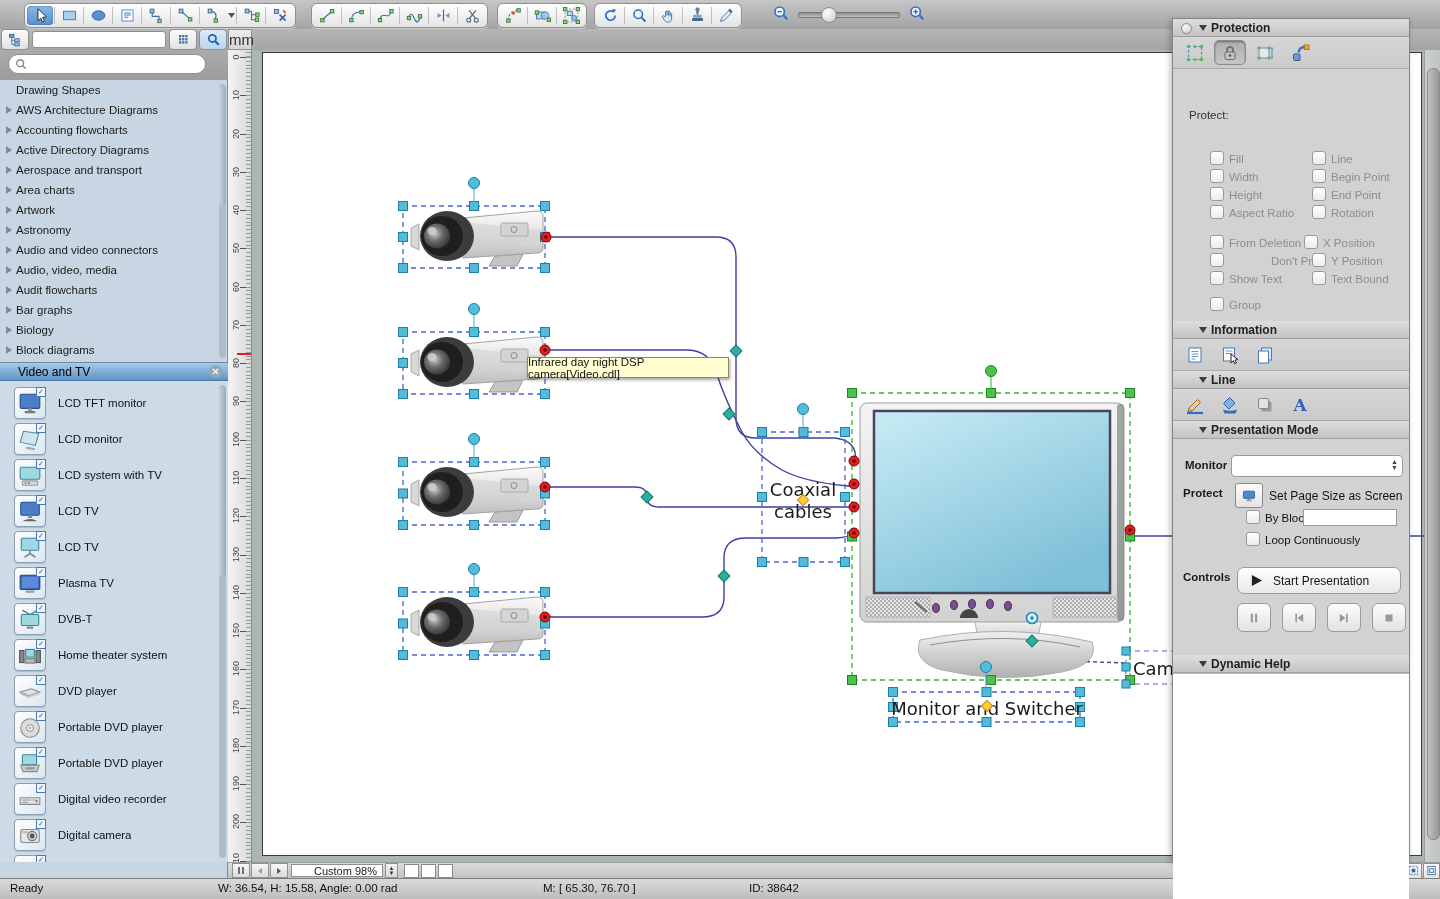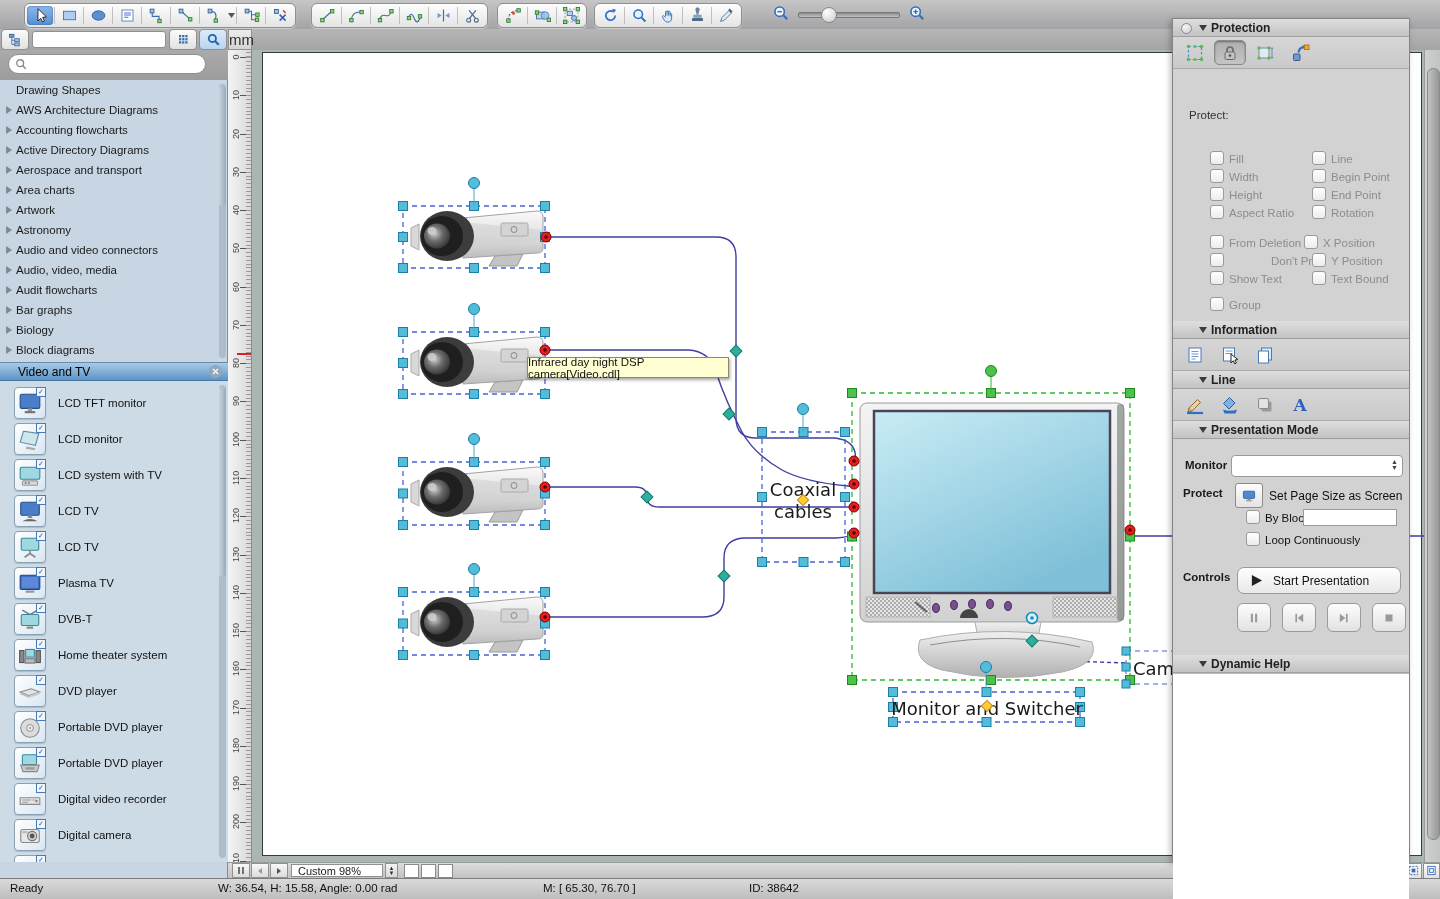--- a/index.html
+++ b/index.html
@@ -77,21 +77,21 @@
   #tooltip{position:absolute;left:527px;top:357px;width:200px;height:19px;background:#ffffd2;border:1px solid #8a8a66;
     box-shadow:1px 2px 3px rgba(0,0,0,.35);font-size:11.5px;color:#111;display:flex;align-items:center;justify-content:center;z-index:20;}
   #vscroll{position:absolute;left:1424px;top:50px;width:16px;height:812px;background:linear-gradient(90deg,#cdd2d0,#bfc4c2);border-left:1px solid #9a9a9a;box-sizing:border-box;}
   #vsthumb{position:absolute;left:2px;top:18px;width:11px;height:770px;border-radius:6px;background:linear-gradient(90deg,#c2c2c2,#969696);border:1px solid #8a8a8a;}
   
   #cbottom{position:absolute;left:228px;top:862px;width:1212px;height:16px;background:linear-gradient(#dcdcdc,#c2c2c2);
     border-top:1px solid #9a9a9a;box-sizing:border-box;display:flex;align-items:center;font-size:11px;color:#222;}
   .pgbtn{width:16px;height:13px;border:1px solid #909090;background:linear-gradient(#f8f8f8,#dcdcdc);
     display:flex;align-items:center;justify-content:center;font-size:9px;color:#555;margin-right:1px;}
   #zoomsel{width:92px;height:13px;border:1px solid #909090;background:#fff;margin:0 2px;display:flex;align-items:center;
-    font-size:11px;padding-left:6px;box-sizing:border-box;}
+    font-size:11px;padding-left:22px;box-sizing:border-box;}
   #zstep{width:11px;height:13px;border:1px solid #909090;background:linear-gradient(#f4f4f4,#d8d8d8);
     display:flex;flex-direction:column;align-items:center;justify-content:center;font-size:6px;color:#333;line-height:5px;}
   .ptile{width:13px;height:12px;background:#fff;border:1px solid #8a8a8a;margin-right:2px;}
   #viewbtns{margin-left:auto;display:flex;}
   .vwbtn{width:15px;height:14px;border:1px solid #8f8f8f;background:linear-gradient(#fdfdfd,#e2e2e2);display:flex;align-items:center;justify-content:center;margin-left:1px;}
   .vwbtn svg{width:11px;height:11px;}
   
   #panel{position:absolute;left:1172px;top:18px;width:238px;height:844px;background:#d2d2d2;
     border:1px solid #858585;box-sizing:border-box;box-shadow:-2px 2px 6px rgba(0,0,0,.25);z-index:40;font-size:11.5px;color:#222;}
   .sechead{position:relative;height:17px;background:linear-gradient(#dedede,#c3c3c3);border-bottom:1px solid #a0a0a0;

